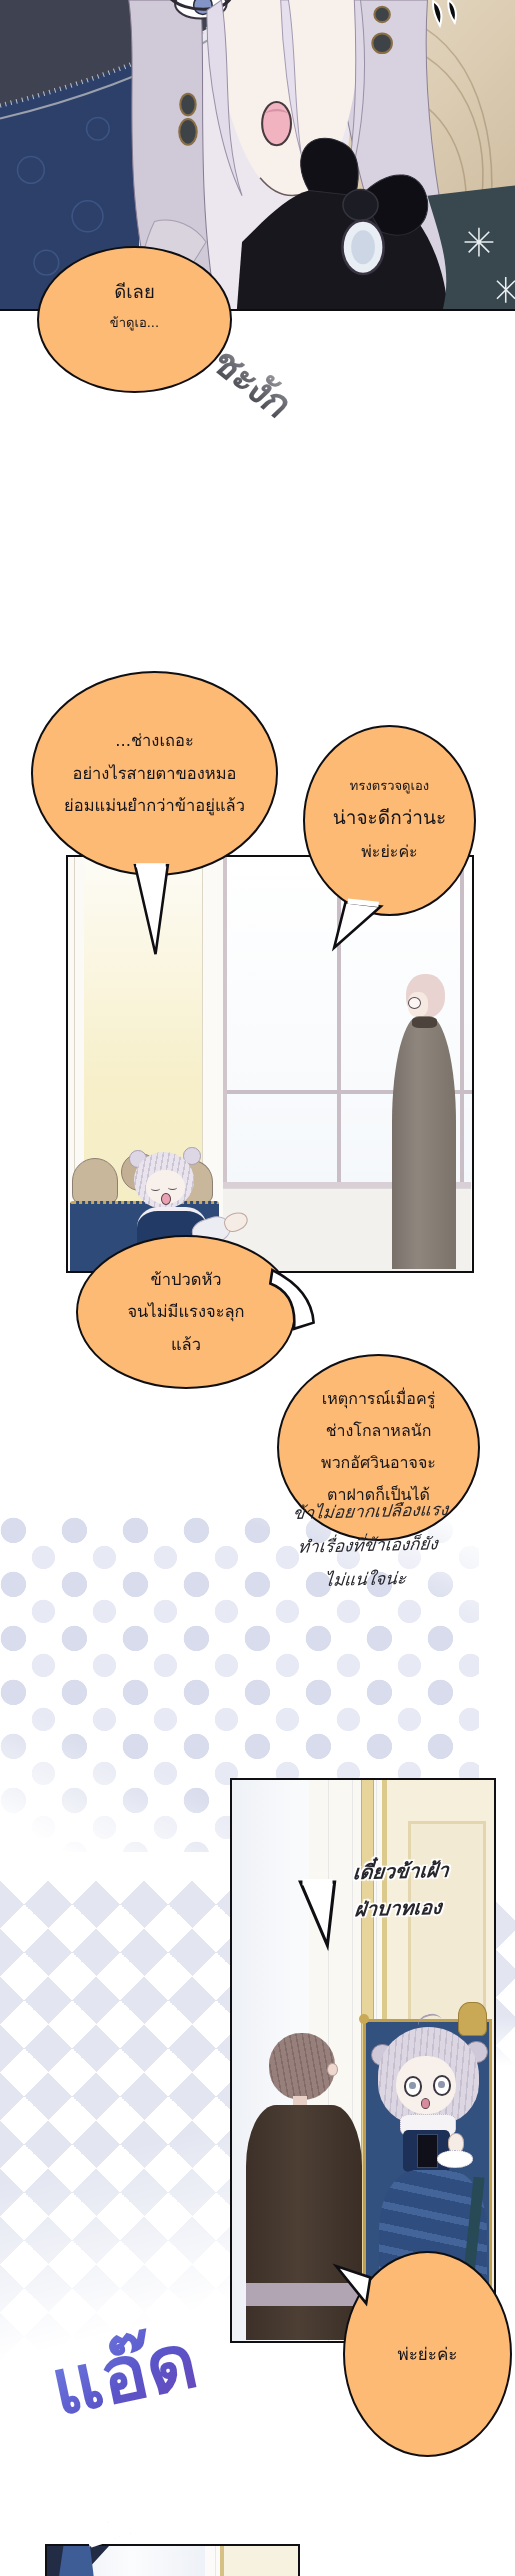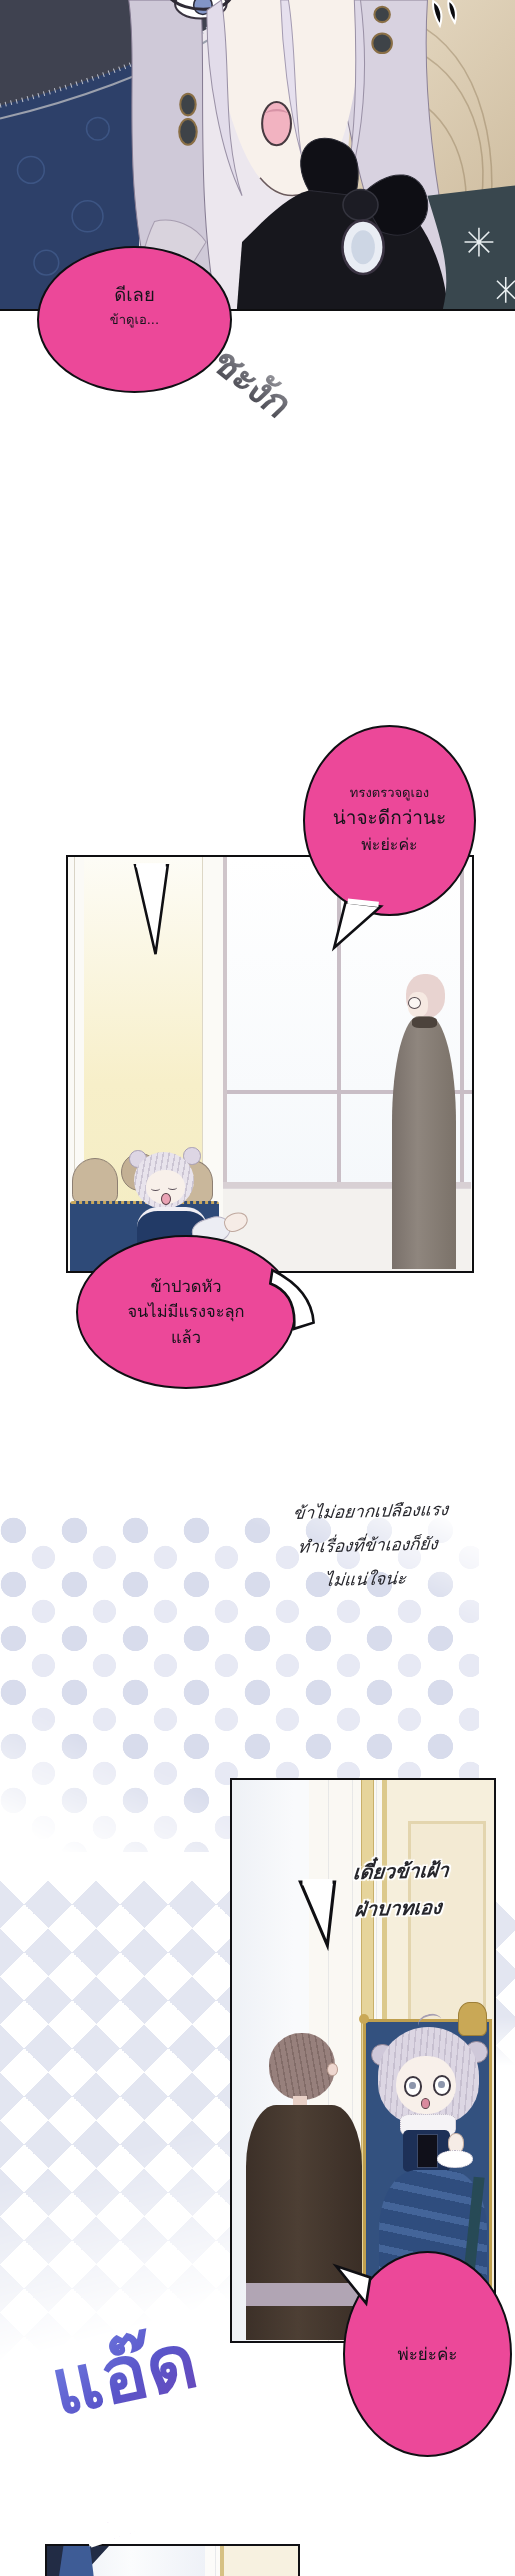--- a/index.html
+++ b/index.html
@@ -1,21 +1,21 @@
 <!DOCTYPE html>
 <html style="font-size:8.2px"><head>
 <meta charset="utf-8">
 <style>
   html,body{margin:0;padding:0;background:#ffffff;}
   #page{position:relative;width:515px;height:3434px;background:#ffffff;overflow:hidden;
         font-family:"DejaVu Sans",sans-serif;color:#14141a;}
   .abs{position:absolute;}
-  .bubble{position:absolute;background:#ec4899;border:2.6px solid #0f0f13;border-radius:50%;
+  .bubble{position:absolute;background:#fdba74;border:2.6px solid #0f0f13;border-radius:50%;
           display:flex;flex-direction:column;align-items:center;justify-content:center;
-          text-align:center;z-index:6;}
+          text-align:center;z-index:6;gap:7px;}
   .bubble .ln{font-size:16.5px;line-height:1.55;color:#14141a;white-space:nowrap;}
   .tail{position:absolute;z-index:7;overflow:visible;}
   .sfx{position:absolute;font-weight:bold;white-space:nowrap;z-index:8;}
   .grad-text{-webkit-background-clip:text;background-clip:text;color:transparent;}
   .dots{background-image:
      radial-gradient(circle 13.4px at 13.4px 13.4px,#d8dcec 0 12.4px,rgba(0,0,0,0) 13px),
      radial-gradient(circle 12.4px at 13.4px 13.4px,#e7e9f4 0 11.3px,rgba(0,0,0,0) 12px);
      background-size:61px 54px,61px 54px;
      background-position:0 0,30px 27px;
      -webkit-mask-image:linear-gradient(205deg,transparent 2%,#000 20% 72%,transparent 95%);
@@ -128,20 +128,25 @@
     </div>
     <div class="abs" style="left:319px;top:117px;width:77px;height:296px;">
       <div class="abs" style="left:18.5px;top:0;width:39px;height:44px;background:#e8d3d0;border-radius:46%;"></div>
       <div class="abs" style="left:20.6px;top:17.5px;width:20.6px;height:25px;background:#f6e9e2;border-radius:40%;"></div>
       <div class="abs" style="left:20.6px;top:23px;width:11.3px;height:10.3px;border:1px solid #54494e;border-radius:50%;background:rgba(255,255,255,.6);"></div>
       <div class="abs" style="left:5.2px;top:42px;width:64px;height:253px;background:linear-gradient(90deg,#79706a 0%,#8f867e 40%,#7b7269 100%);border-radius:42% 42% 0 0;"></div>
       <div class="abs" style="left:25px;top:43px;width:25px;height:11.3px;background:#4c433c;border-radius:30%;"></div>
     </div>
   </div>
 
+  <div class="bubble" style="left:31px;top:671px;width:243px;height:201px;">
+    <div class="ln">...ช่างเถอะ</div>
+    <div class="ln">อย่างไรสายตาของหมอ</div>
+    <div class="ln">ย่อมแม่นยำกว่าข้าอยู่แล้ว</div>
+  </div>
   <svg class="tail" style="left:131px;top:863px;" width="46" height="95" viewBox="0 0 90 185">
     <path d="M8,4 L72,4 L48,178 Z" fill="#fff" stroke="#0f0f13" stroke-width="5"></path>
     <rect x="10" y="0" width="58" height="8" fill="#fff"></rect>
   </svg>
 
   <div class="bubble" style="left:303px;top:725px;width:169px;height:187px;">
     <div class="ln" style="font-size:13px">ทรงตรวจดูเอง</div>
     <div class="ln" style="font-size:19px">น่าจะดีกว่านะ</div>
     <div class="ln" style="font-size:16px">พ่ะย่ะค่ะ</div>
   </div>
@@ -154,20 +159,26 @@
 
   <div class="bubble" style="left:76px;top:1235px;width:216px;height:150px;">
     <div class="ln">ข้าปวดหัว</div>
     <div class="ln">จนไม่มีแรงจะลุก</div>
     <div class="ln">แล้ว</div>
   </div>
   <svg class="tail" style="left:265px;top:1268px;" width="57" height="67" viewBox="0 0 110 130">
     <path d="M10,30 Q62,50 56,118 L94,106 Q90,42 14,4 Z" fill="#fff" stroke="#0f0f13" stroke-width="5"></path>
   </svg>
 
+  <div class="bubble" style="left:277px;top:1354px;width:199px;height:183px;">
+    <div class="ln" style="font-size:16px">เหตุการณ์เมื่อครู่</div>
+    <div class="ln" style="font-size:16px">ช่างโกลาหลนัก</div>
+    <div class="ln" style="font-size:16px">พวกอัศวินอาจจะ</div>
+    <div class="ln" style="font-size:16px">ตาฝาดก็เป็นได้</div>
+  </div>
 
   <div class="abs hand" style="left:260px;top:1494px;width:216px;text-align:center;font-size:17px;line-height:2.0;z-index:8;">
     <div>ข้าไม่อยากเปลืองแรง</div>
     <div>ทำเรื่องที่ข้าเองก็ยัง</div>
     <div>ไม่แน่ใจน่ะ</div>
   </div>
 
   <div class="abs checker" style="left:0;top:1880px;width:231px;height:489px;
               -webkit-mask-image:linear-gradient(165deg,#000 0 55%,transparent 88%);
               mask-image:linear-gradient(165deg,#000 0 55%,transparent 88%);"></div>

